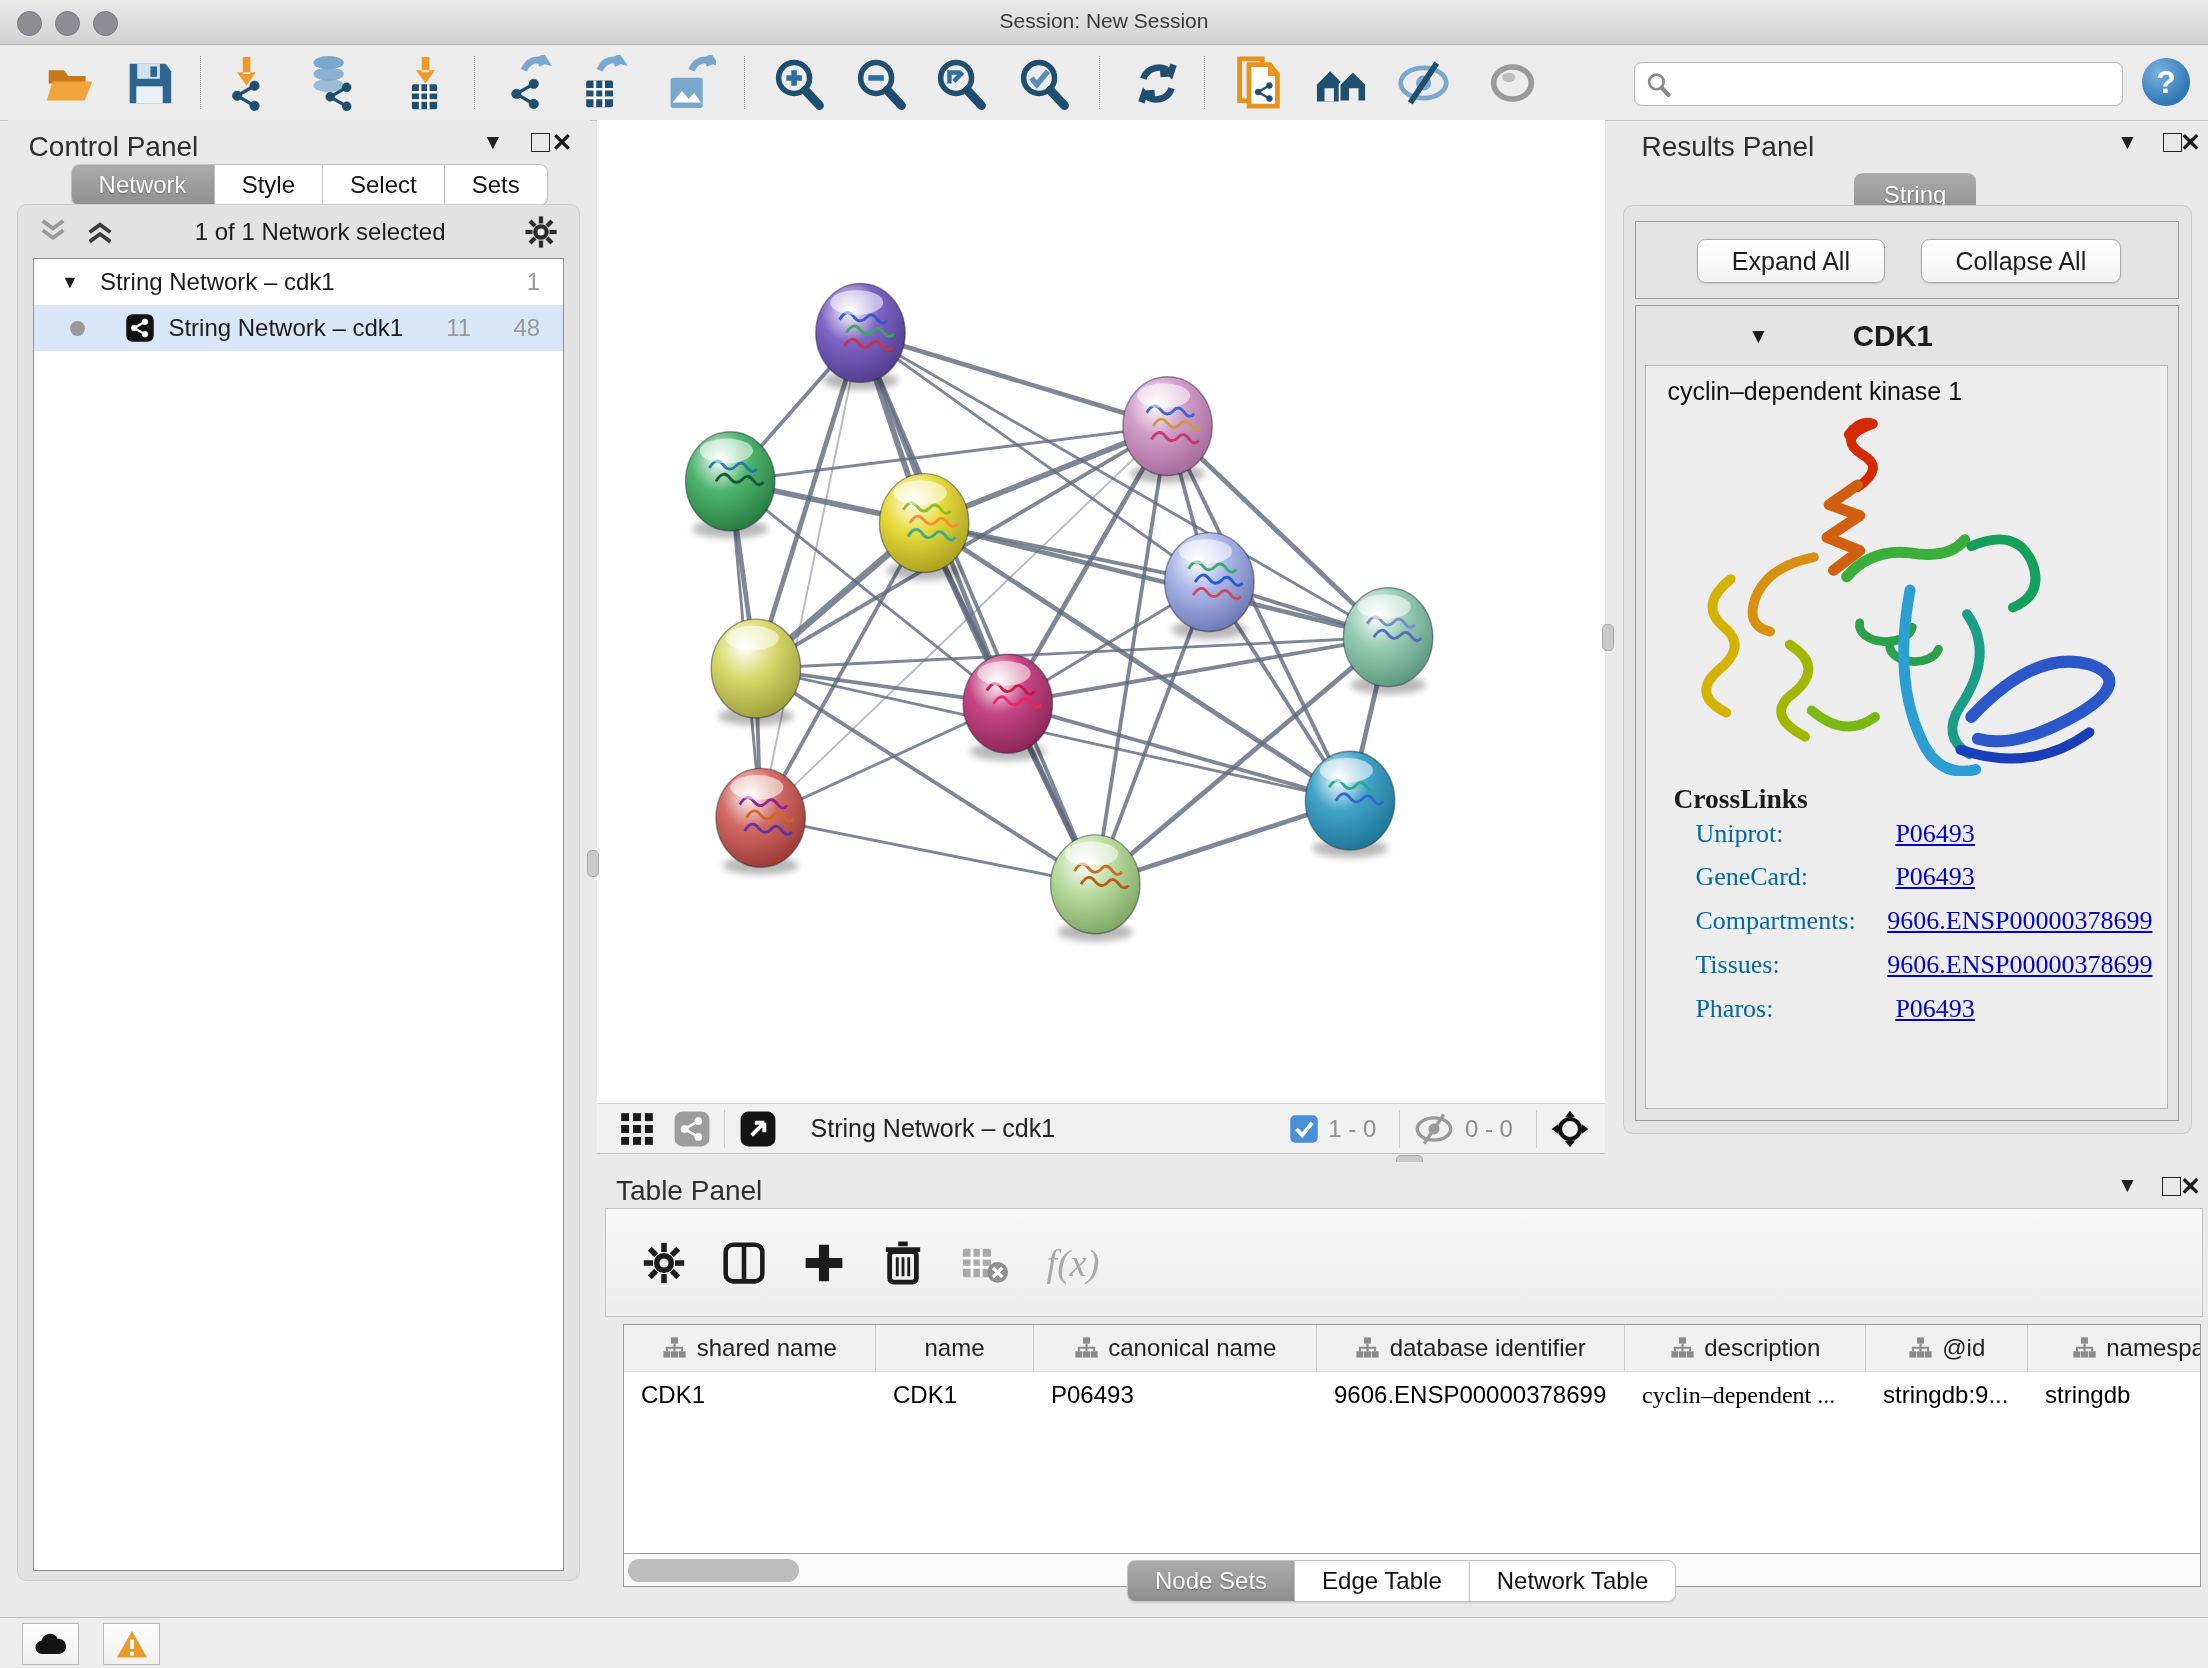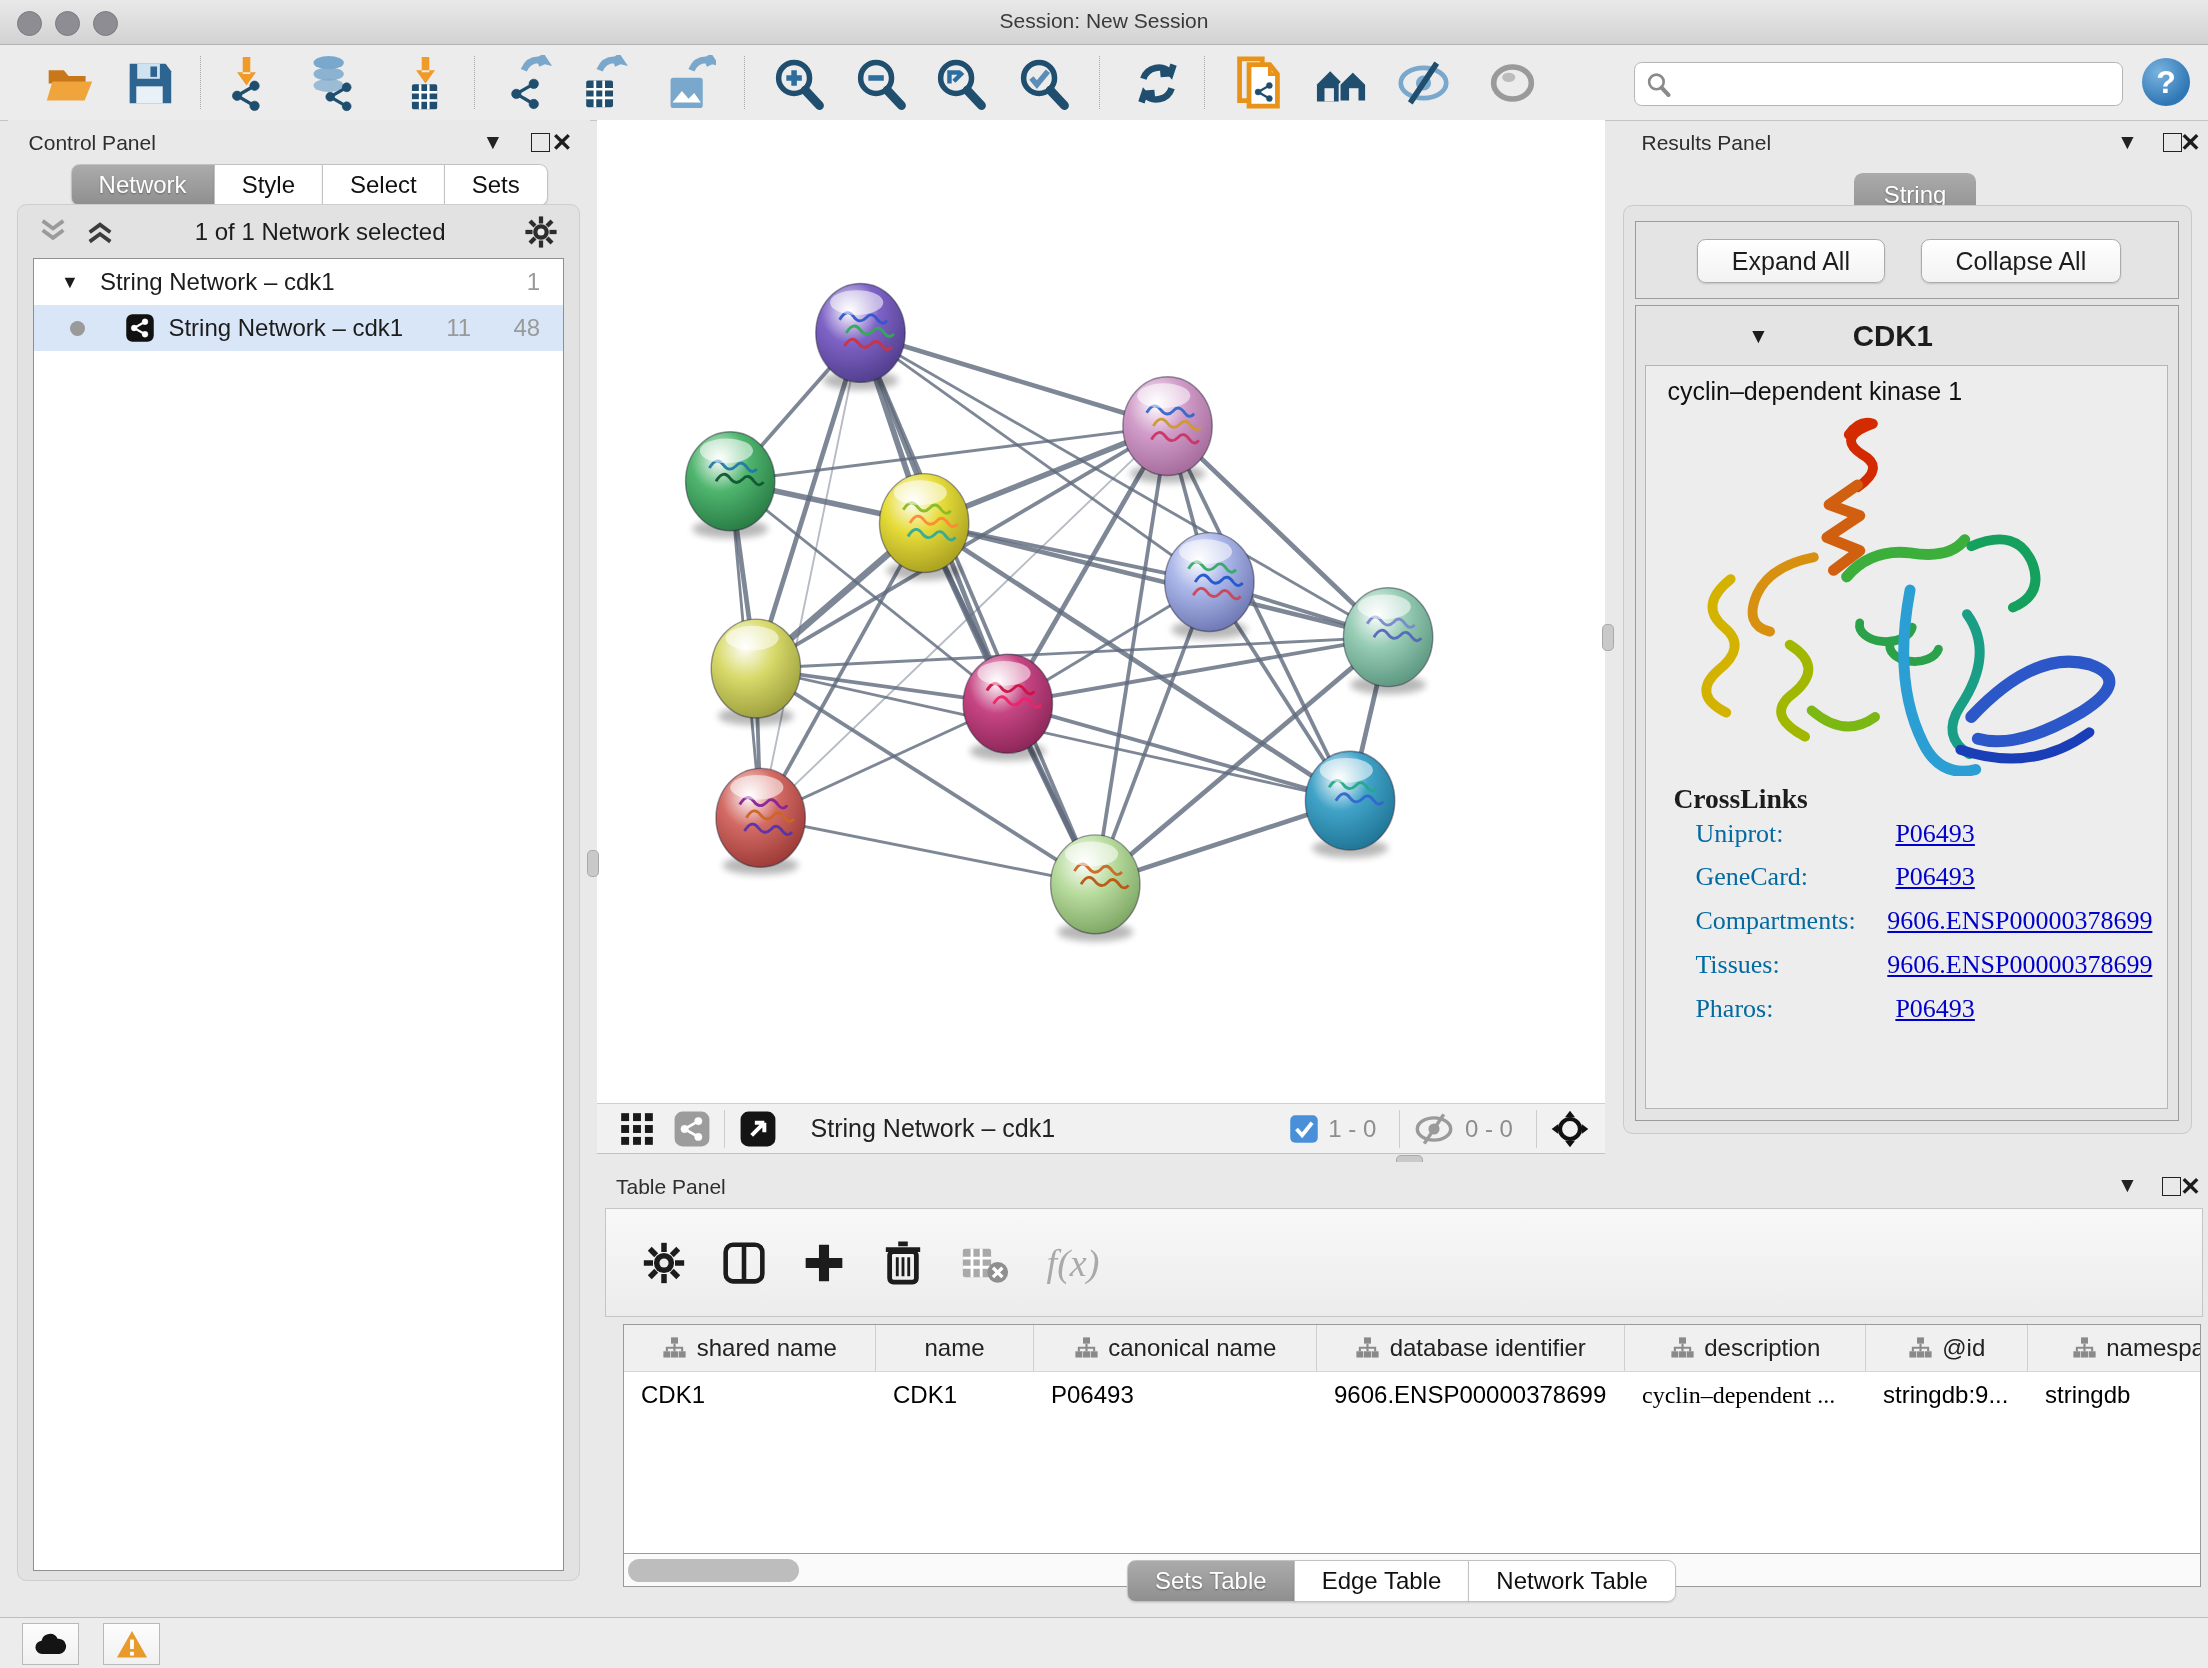--- a/index.html
+++ b/index.html
@@ -20,21 +20,21 @@
       align-items:center;justify-content:center;}
   .tsep{position:absolute;top:11.4px;width:0;height:53px;border-left:1.9px dotted #a8a8a8;}
   #search-box{position:absolute;left:1634px;top:17px;width:476px;height:42px;background:#fff;
       border:1px solid #b5b5b5;border-radius:7.6px;display:flex;align-items:center;padding-left:11.4px;}
   #search-box input{border:none;outline:none;font-size:21px;width:399px;
       font-family:"Liberation Sans",sans-serif;background:transparent;}
   #help-btn{position:absolute;left:2142px;top:13.3px;width:48px;height:48px;border-radius:50%;
       background:radial-gradient(circle at 35% 30%, #7ab4e0, #2f77b5 70%);color:#fff;font-size:32px;
       font-weight:bold;display:flex;align-items:center;justify-content:center;}
   
-  .panel-title{font-size:21px;color:#2e2e2e;}
+  .panel-title{font-size:28px;color:#2e2e2e;}
   .panel-ctl{font-size:21px;color:#222;display:inline-block;margin-left:17px;}
   .sq{display:inline-block;width:17px;height:17px;border:1.9px solid #222;margin-left:17px;}
   
   .seg{display:flex;}
   .seg-tab{height:40px;padding:0 27px;display:flex;align-items:center;justify-content:center;
       background:#fff;border:1px solid #c2c2c2;margin-left:-1px;font-size:24px;color:#111;
       box-shadow:0 1px 1.9px rgba(0,0,0,.12);}
   .seg-tab:first-child{border-radius:8.6px 0 0 8.6px;margin-left:0;}
   .seg-tab:last-child{border-radius:0 8.6px 8.6px 0;}
   .seg-tab.sel{background:linear-gradient(#ababab,#8f8f8f);color:#fff;
@@ -752,21 +752,21 @@
           <div class="td" style="width: 308px;">9606.ENSP00000378699</div>
           <div class="td" style="width: 241px; font-family: Liberation Serif, serif;">cyclin–dependent ...</div>
           <div class="td" style="width: 162px;">stringdb:9...</div>
           <div class="td" style="width: 247px;">stringdb</div>
         </div>
     </div>
     <div id="hscroll">
       <div id="hthumb"></div>
     </div>
     <div id="tbl-tabs" class="seg">
-        <div class="seg-tab sel">Sets Table</div>
+        <div class="seg-tab sel">Node Sets</div>
         <div class="seg-tab">Edge Table</div>
         <div class="seg-tab">Network Table</div>
       </div>
   </div>
 
   <div id="statusbar" class="abs">
     <div class="sb-btn" style="left:22px;top:4.8px">
       <svg width="34" height="25" viewBox="0 0 36 26">
         <path d="M9 24 a7 7 0 0 1 -1 -14 a9 9 0 0 1 17 -2 a7 7 0 0 1 2 16 Z" fill="#141414"></path>
       </svg>

